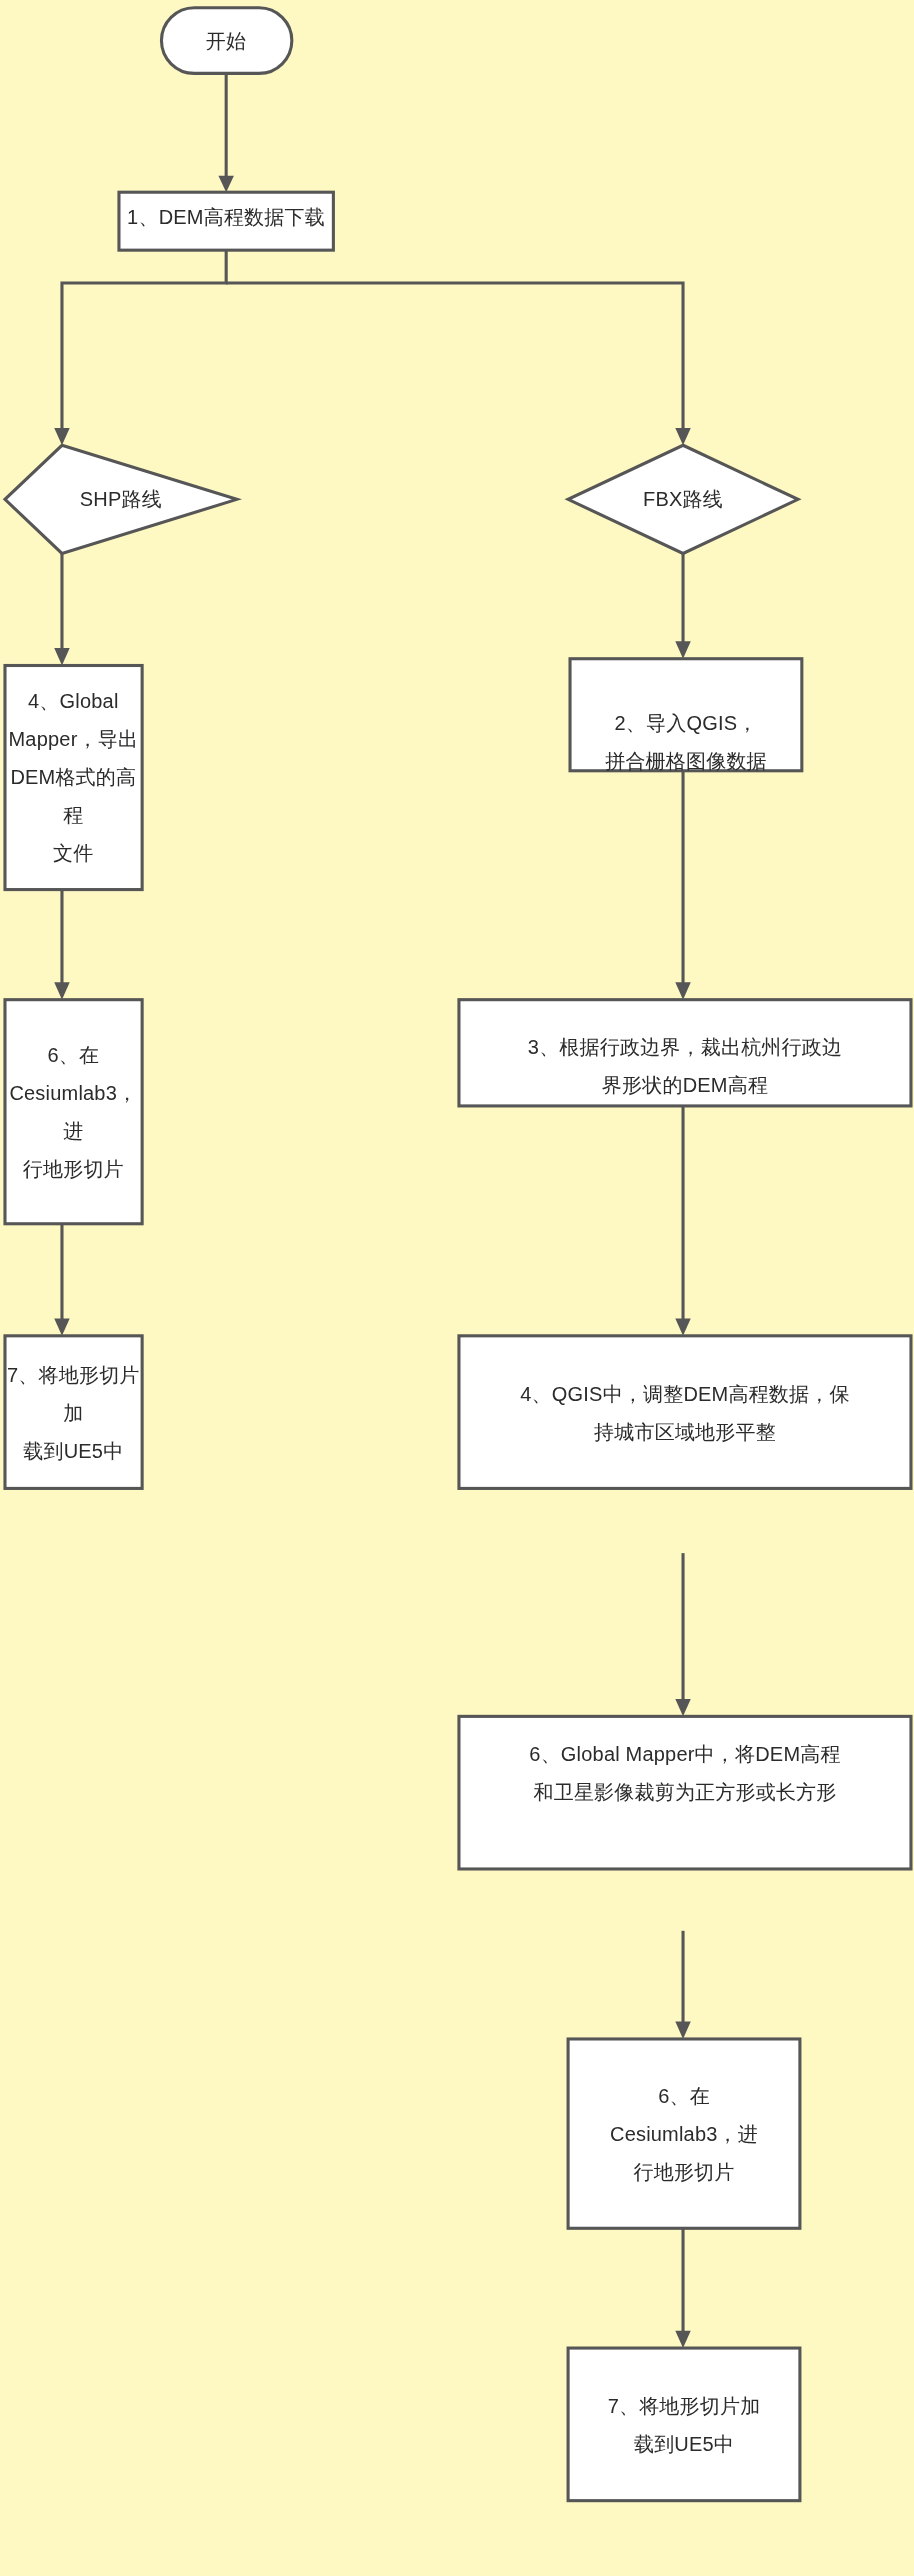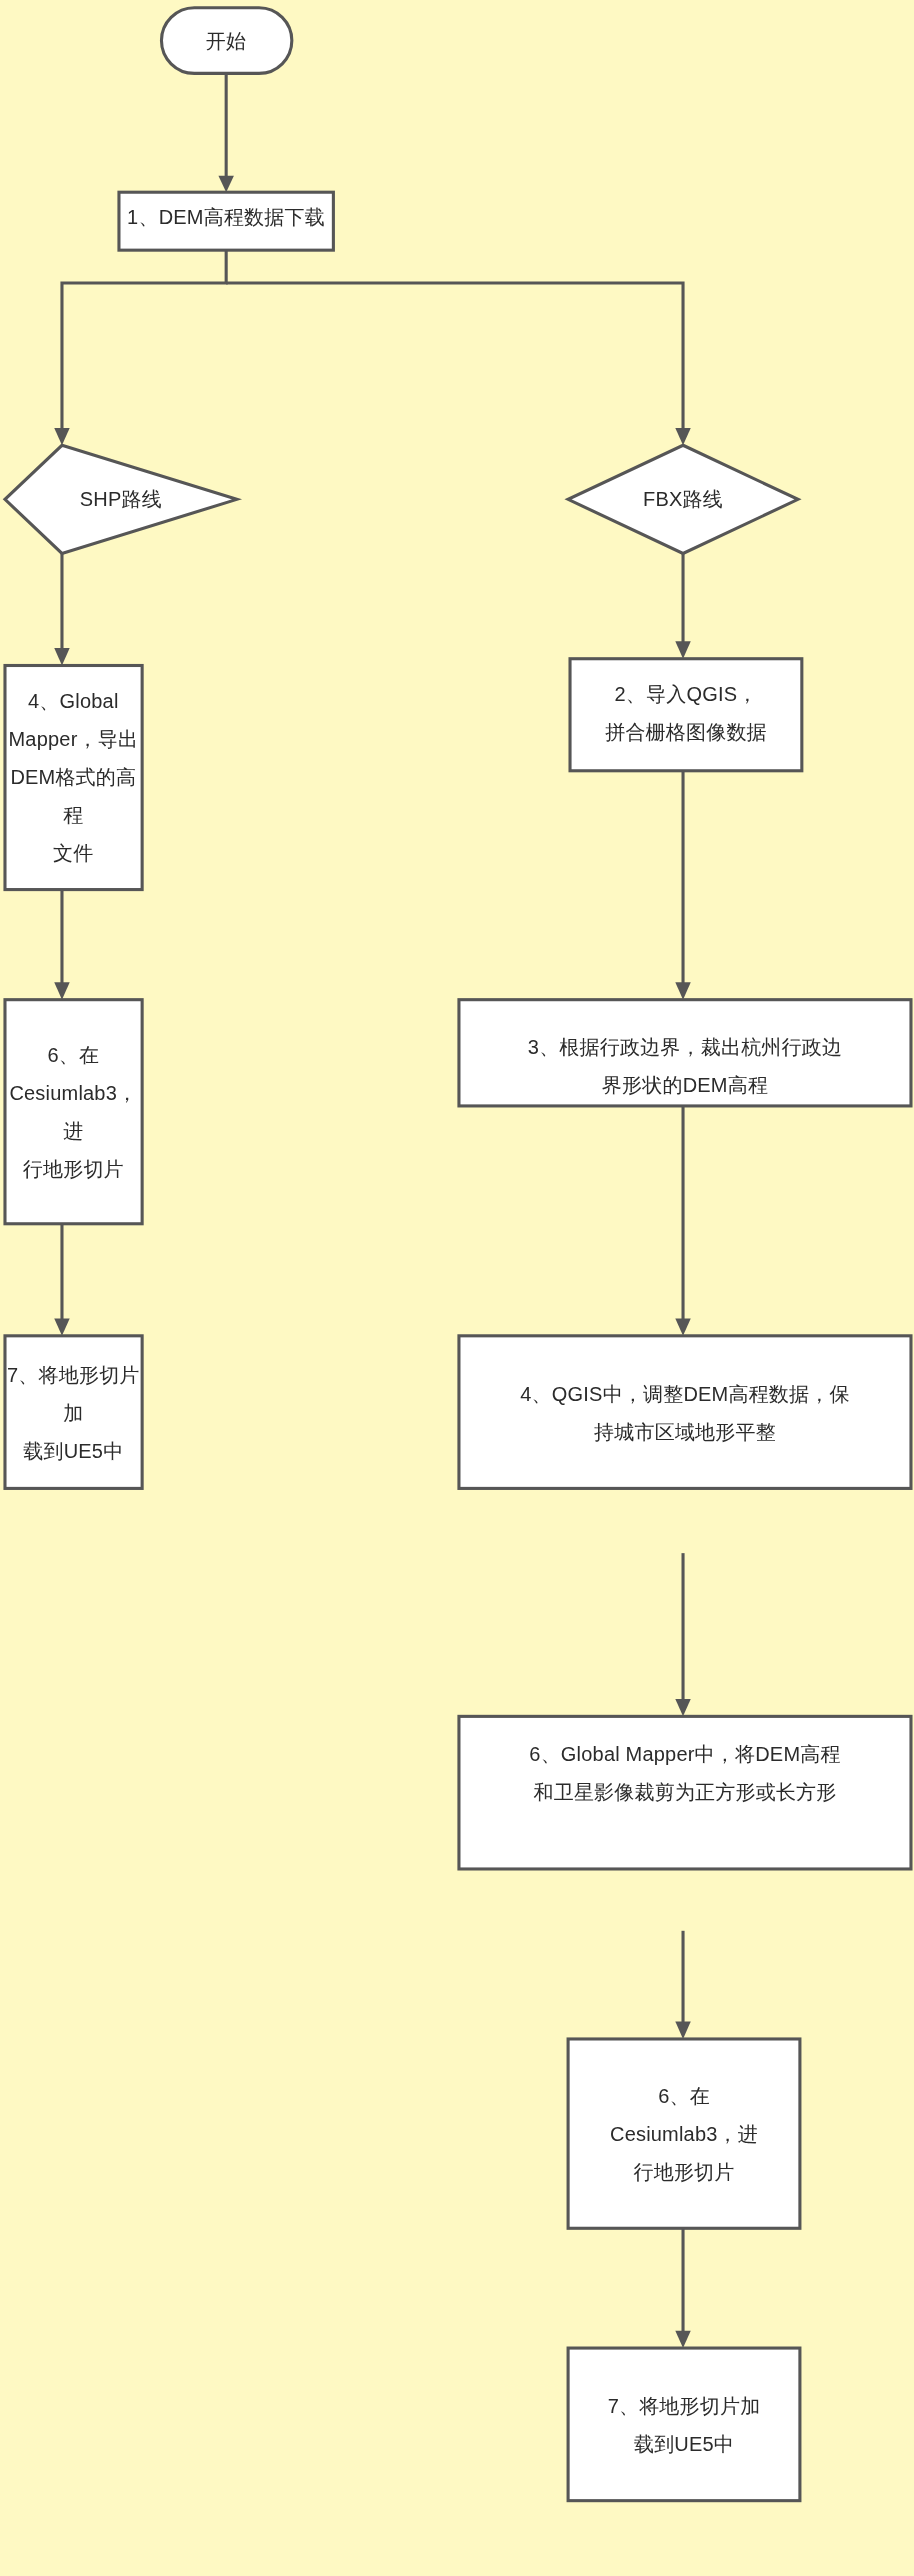--- a/index.html
+++ b/index.html
@@ -166,21 +166,21 @@
 DEM格式的高程
 文件</div>
 
   <div class="node-text" style="left:4.8px; top:1000px; width:137px; height:224px;">6、在
 Cesiumlab3，进
 行地形切片</div>
 
   <div class="node-text" style="left:4.8px; top:1336px; width:137px; height:153px;">7、将地形切片加
 载到UE5中</div>
 
-  <div class="node-text" style="left:570px; top:659px; width:232px; height:108px;">2、导入QGIS，
+  <div class="node-text" style="left:570px; top:688px; width:232px; height:108px;">2、导入QGIS，
 拼合栅格图像数据</div>
 
   <div class="node-text" style="left:459px; top:1000px; width:452px; height:132px;">3、根据行政边界，裁出杭州行政边
 界形状的DEM高程</div>
 
   <div class="node-text" style="left:459px; top:1336px; width:452px; height:153px;">4、QGIS中，调整DEM高程数据，保
 持城市区域地形平整</div>
 
   <div class="node-text" style="left:459px; top:1716px; width:452px; height:114px;">6、Global Mapper中，将DEM高程
 和卫星影像裁剪为正方形或长方形</div>

